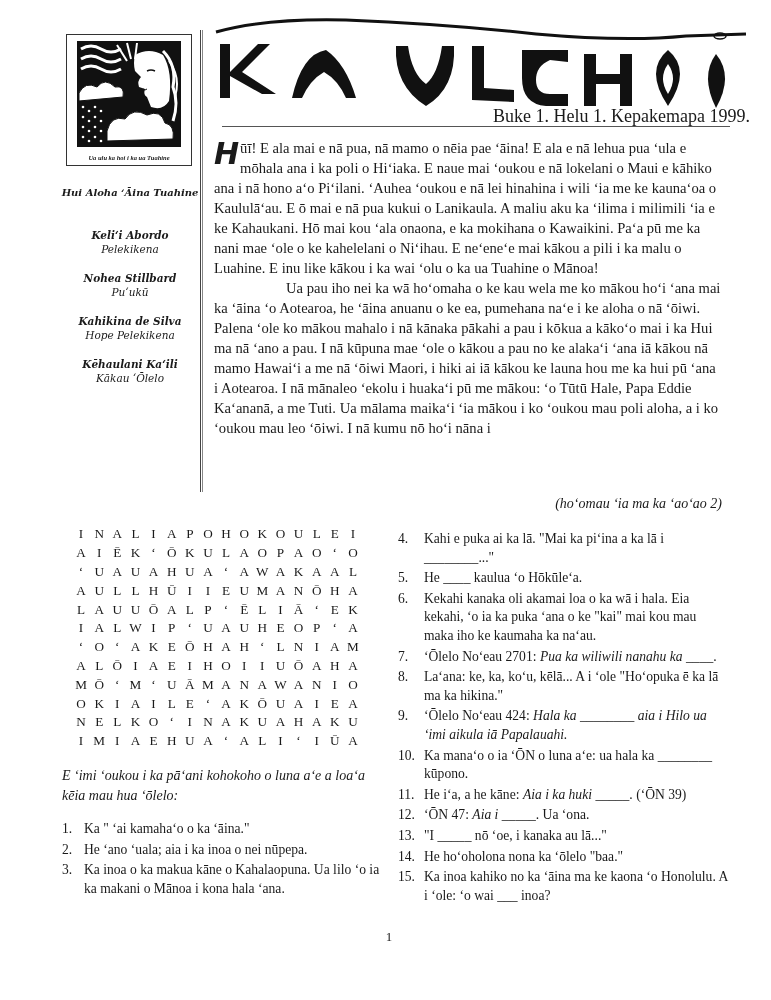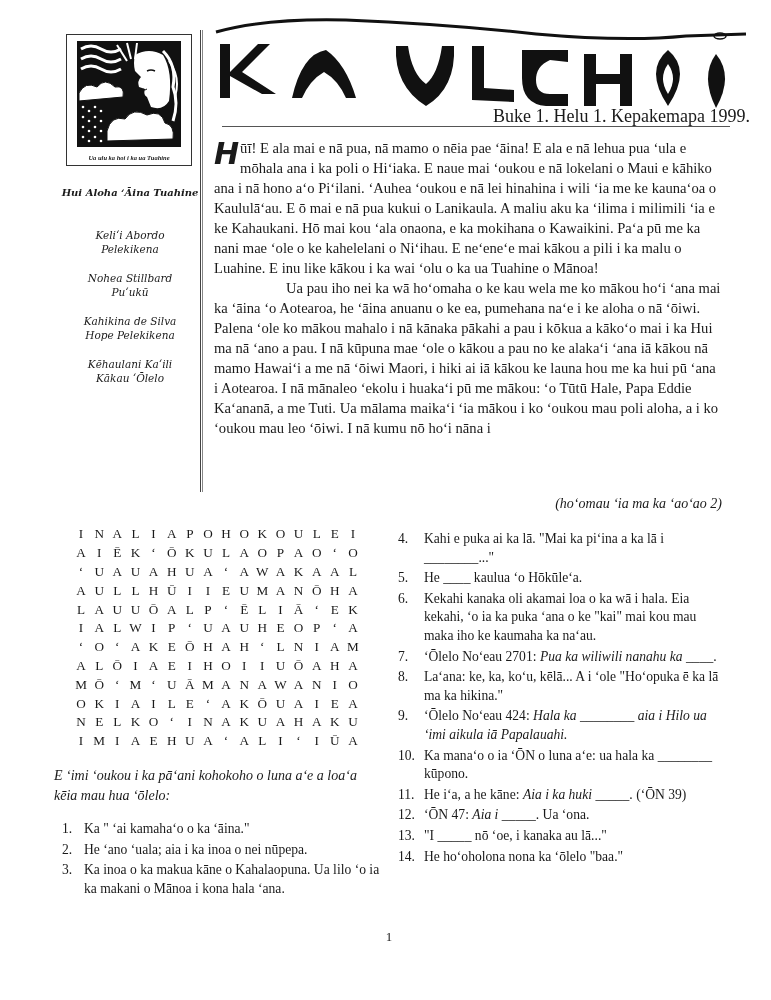--- a/index.html
+++ b/index.html
@@ -9,21 +9,21 @@
 
   
   #logo-box { left:66px; top:34px; width:126px; height:132px; border:1.5px solid #333; box-sizing:border-box; background:#fff; }
   #logo-art { position:absolute; left:10px; top:6px; width:104px; height:106px; }
   #logo-caption { position:absolute; left:0; right:0; bottom:4px; text-align:center; font-size:6.5px; font-style:italic; font-weight:bold; }
 
   
   #sidebar { left:60px; top:186px; width:140px; text-align:center; font-family:"DejaVu Serif", serif; font-style:italic; font-size:10.5px; line-height:14px; }
   #sidebar .org { font-weight:bold; font-size:10px; margin-bottom:28px; }
   #sidebar .person { margin-bottom:15px; }
-  #sidebar .name { font-weight:normal; }
+  #sidebar .name { font-weight:bold; }
 
   
   #vdivider { left:200px; top:30px; width:3px; height:462px; border-left:1.5px solid #444; border-right:1px solid #888; box-sizing:border-box; }
 
   
   #masthead { left:206px; top:14px; width:556px; height:100px; }
   #issue-line { left:470px; top:106px; width:280px; text-align:right; font-size:18px; }
   #hrule { left:222px; top:126px; width:508px; height:0; border-top:1.5px solid #555; }
 
   
@@ -31,21 +31,21 @@
   #article p { margin:0; }
   #article .p2 { text-indent:72px; }
   .dropcap { font-family:"DejaVu Sans", sans-serif; font-weight:bold; font-style:italic; font-size:30px; line-height:20px; float:left; margin-right:1px; margin-top:6px; }
   #continued { left:400px; top:496px; width:322px; text-align:right; font-style:italic; font-size:14px; }
 
   
   #wordsearch { left:72px; top:525px; width:290px; font-size:13.2px; letter-spacing:0; }
   .ws-row { display:flex; height:18.8px; align-items:center; }
   .ws-cell { width:19px; text-align:center; }
 
-  #instructions { left:54px; top:766px; width:320px; font-style:italic; font-size:14px; line-height:20px; }
+  #instructions { left:62px; top:766px; width:320px; font-style:italic; font-size:14px; line-height:20px; }
 
   .clues { font-size:13.6px; line-height:18.6px; }
   .clue { display:flex; margin-bottom:2px; }
   .clue .num { width:24px; flex:none; }
   .clue .txt { flex:1; }
   #clues-left { left:62px; top:820px; width:320px; }
   #clues-left .clue .num { width:22px; }
   #clues-right { left:398px; top:530px; width:330px; }
   #clues-right .clue .num { width:26px; }
 
@@ -425,15 +425,19 @@
       <span class="txt"><span>ʻŌN 47:  </span><i>Aia i</i><span> _____.  Ua ʻona.</span></span>
     </div>
     <div class="clue">
       <span class="num">13.</span>
       <span class="txt"><span>"I _____ nō ʻoe, i kanaka au lā..."</span></span>
     </div>
     <div class="clue">
       <span class="num">14.</span>
       <span class="txt"><span>He hoʻoholona nona ka ʻōlelo "baa."</span></span>
     </div>
+    <div class="clue">
+      <span class="num">15.</span>
+      <span class="txt"><span>Ka inoa kahiko no ka ʻāina ma ke kaona ʻo Honolulu.  A i ʻole:  ʻo wai ___ inoa?</span></span>
+    </div>
   </div>
 
 <div id="page-number" class="abs">1</div>
 
 </body></html>

